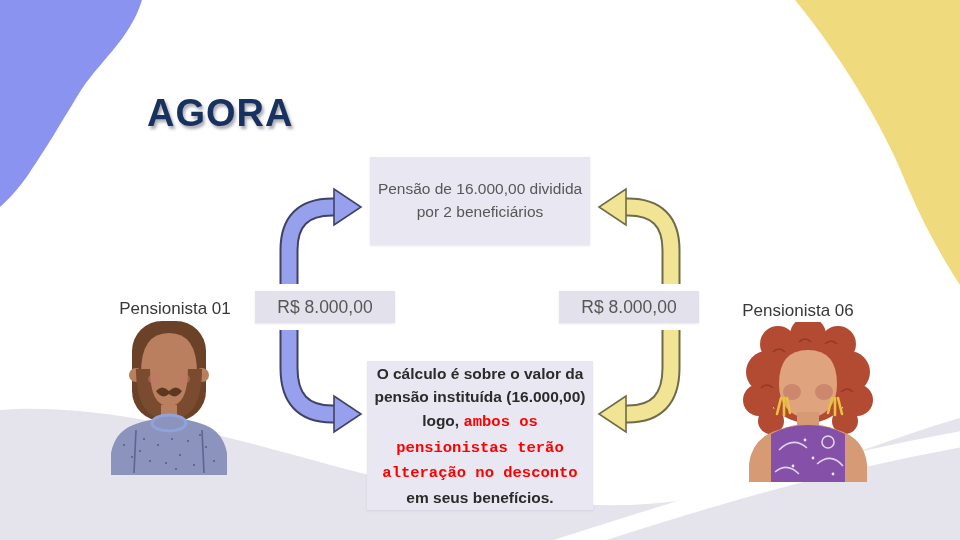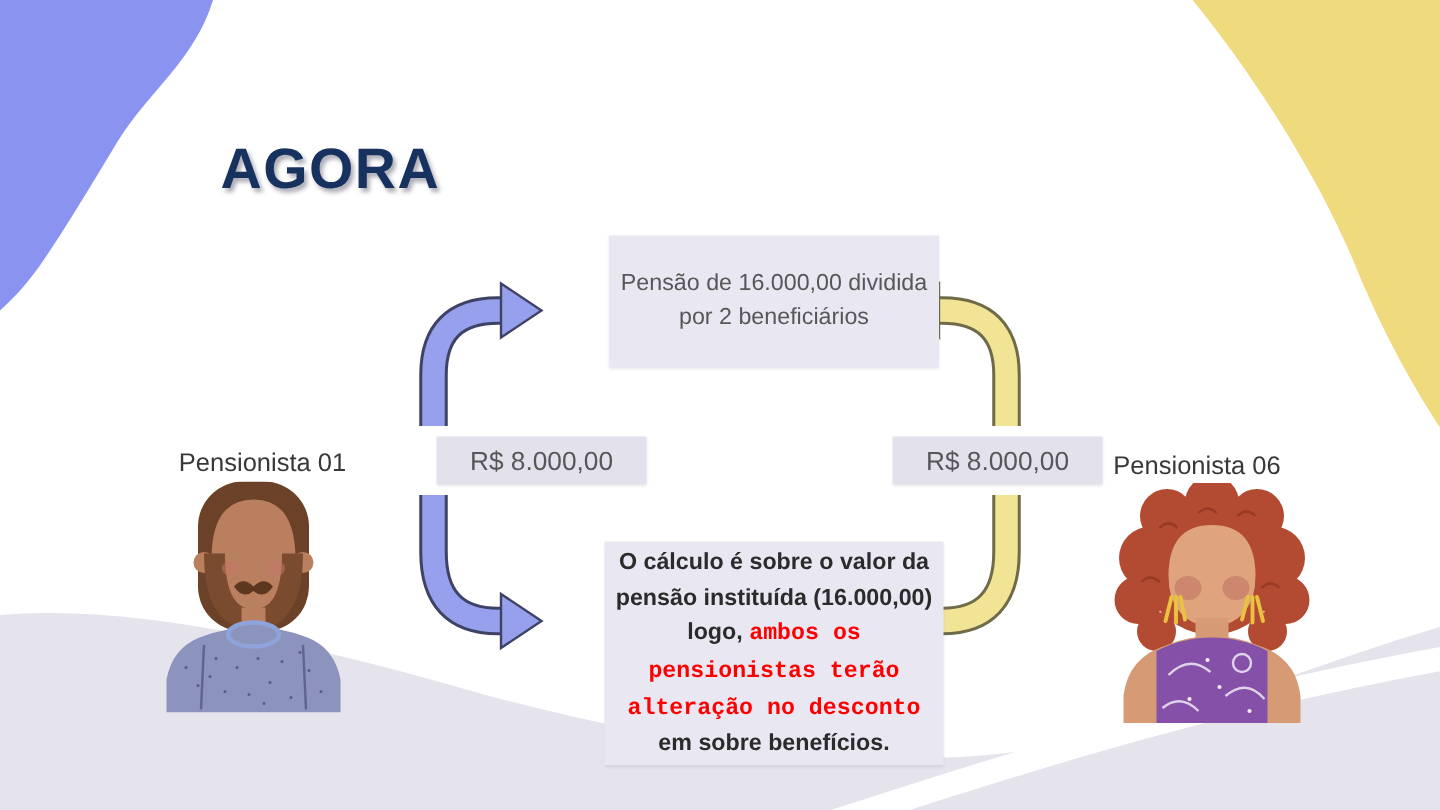--- a/index.html
+++ b/index.html
@@ -15,21 +15,21 @@
        font-family:"Liberation Sans","DejaVu Sans",sans-serif;}
   .layer{position:absolute;inset:0;width:960px;height:540px;}
   .bg-svg{z-index:0;}
   .char{position:absolute;z-index:2;}
   .arrows{z-index:3;pointer-events:none;}
   .slide-title{position:absolute;left:147px;top:92px;z-index:4;
       font-size:38px;font-weight:bold;letter-spacing:1px;color:var(--title-navy);
       text-shadow:2px 3px 3px rgba(90,90,110,.5);}
   .info-box{position:absolute;z-index:4;background:var(--box-bg);
       display:flex;align-items:center;justify-content:center;text-align:center;
-      box-shadow:0 1px 2px rgba(120,120,140,.18);margin-left:36px;}
+      box-shadow:0 1px 2px rgba(120,120,140,.18);}
   .top-box{left:370px;top:157px;width:220px;height:88px;
       font-size:15.5px;line-height:1.48;color:var(--text-gray);}
   .bottom-box{left:367px;top:361px;width:226px;height:149px;
       font-size:15.5px;line-height:1.52;font-weight:bold;color:var(--text-dark);padding:0 4px;box-sizing:border-box;}
   .bottom-box .red{color:var(--text-red);font-family:Liberation Mono, monospace;}
   .value-box{background:var(--value-box-bg);font-size:17.5px;color:var(--text-gray);
       width:140px;height:32px;}
   .value-left{left:255px;top:291px;}
   .value-right{left:559px;top:291px;}
   .pension-label{position:absolute;z-index:4;font-size:17px;font-weight:normal;color:var(--label-dark);
@@ -167,15 +167,15 @@
 
 <div class="info-box value-box value-right">
   <span>R$ 8.000,00</span>
 </div>
 
 <div class="pension-label label-left">Pensionista 01</div>
 <div class="pension-label label-right">Pensionista 06</div>
 
 <div class="info-box bottom-box">
   <span>
-    <span>O cálculo é sobre o valor da pensão instituída (16.000,00) logo, </span><span class="red">ambos os pensionistas terão alteração no desconto</span><span> em sobre benefícios.</span>
+    <span>O cálculo é sobre o valor da pensão instituída (16.000,00) logo, </span><span class="red">ambos os pensionistas terão alteração no desconto</span><span> em seus benefícios.</span>
   </span>
 </div>
 
 </body></html>

